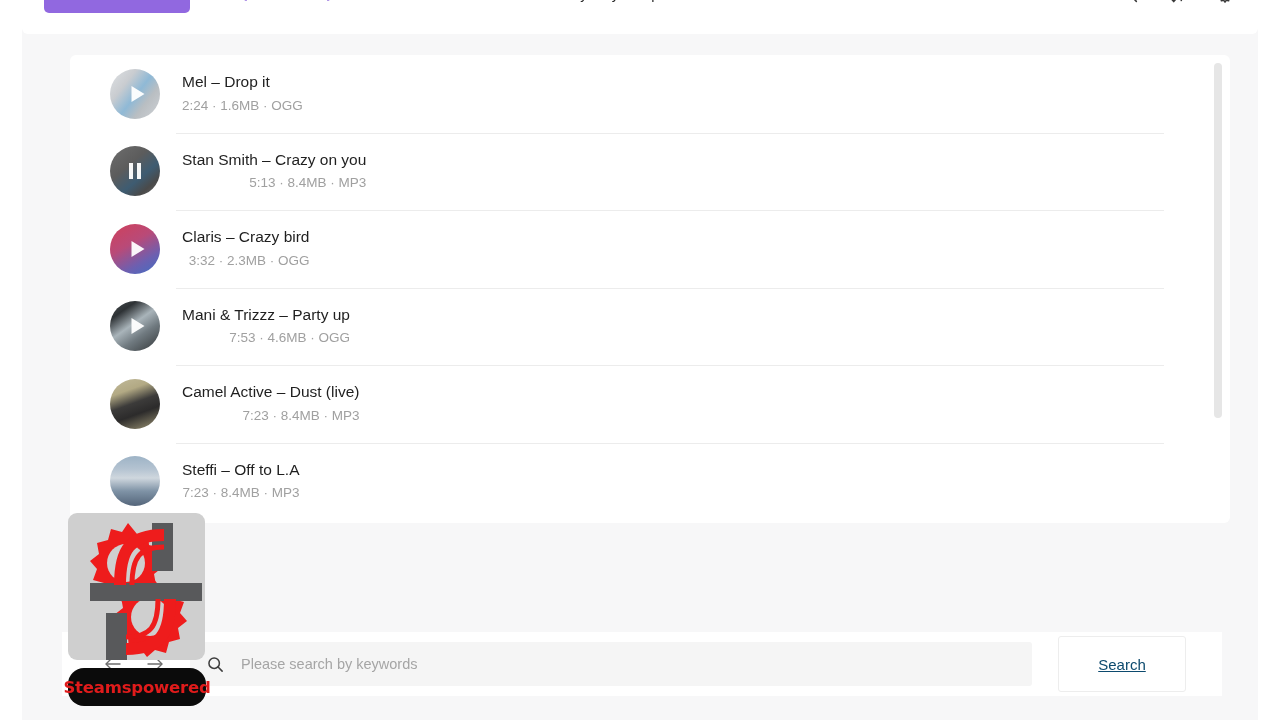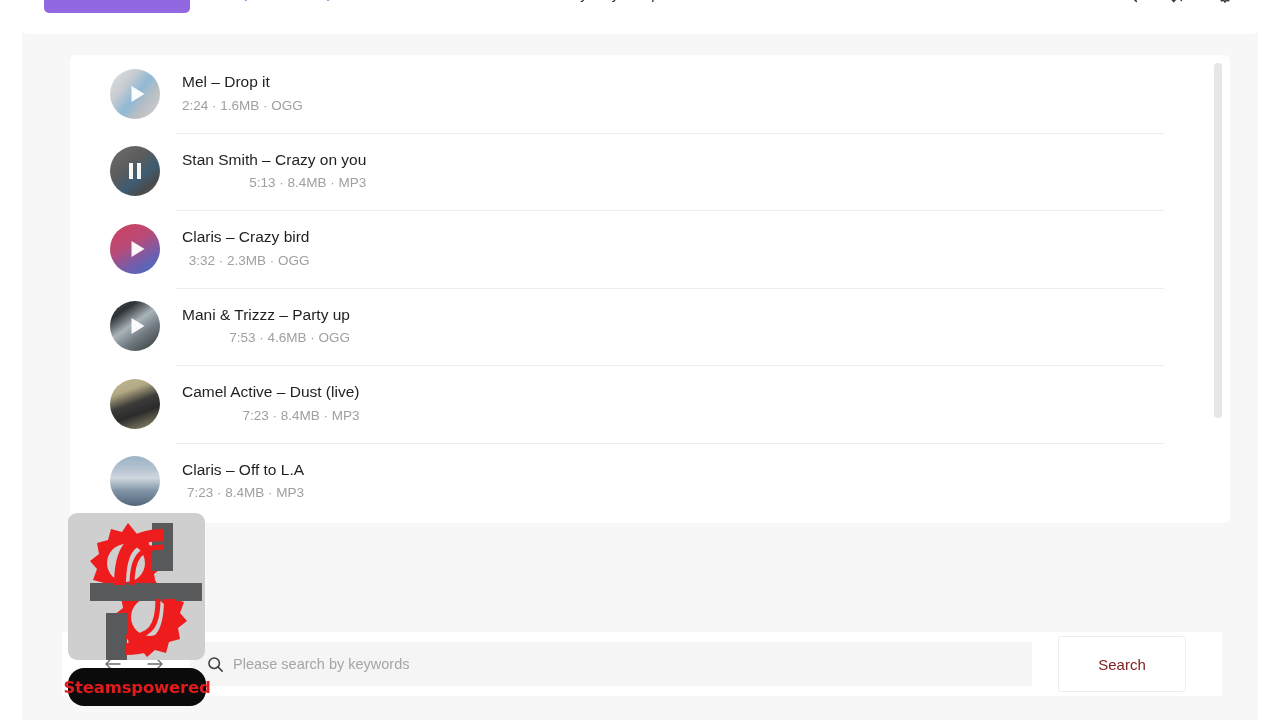--- a/index.html
+++ b/index.html
@@ -221,43 +221,44 @@
     flex: 0 0 auto;
     padding: 0;
   }
   .search-field {
     flex: 1 1 auto;
     height: 44px;
     background: #f5f5f5;
     border-radius: 3px;
     display: flex;
     align-items: center;
-    gap: 8px;
+    gap: 16px;
     padding: 0 16px;
     margin-left: 6px;
   }
   .search-field input {
     flex: 1 1 auto;
     border: none; outline: none; background: transparent;
     font-family: "Liberation Sans", sans-serif;
     font-size: 14.5px;
     color: #333;
   }
   .search-field input::placeholder { color: #a5a5a5; }
   .search-btn {
     width: 128px; height: 56px;
     background: #ffffff;
     border: 1px solid #ededed;
     border-radius: 3px;
     font-family: "Liberation Sans", sans-serif;
     font-size: 15px;
-    color: #7f1d1d;
+    color: #0c4a6e;
     cursor: pointer;
     flex: 0 0 auto;
     margin-left: 10px;
+    text-decoration: underline;
   }
 
   
   .watermark {
     position: absolute;
     left: 46px; top: 513px;
     width: 137px; height: 147px;
     background: #cfcfcf;
     border-radius: 9px;
     overflow: hidden;
@@ -389,21 +390,21 @@
           <div class="thumb art-camel"></div>
           <div class="meta">
             <div class="title">Camel Active – Dust (live)</div>
             <div class="sub">7:23 · 8.4MB · MP3</div>
           </div>
         </div>
 
         <div class="row">
           <div class="thumb art-steffi"></div>
           <div class="meta">
-            <div class="title">Claris – Off to L.A</div>
+            <div class="title">Steffi – Off to L.A</div>
             <div class="sub">7:23 · 8.4MB · MP3</div>
           </div>
         </div>
 
       </div>
 
       <div class="scroll-track">
         <div class="scroll-thumb"></div>
       </div>
     </div>

